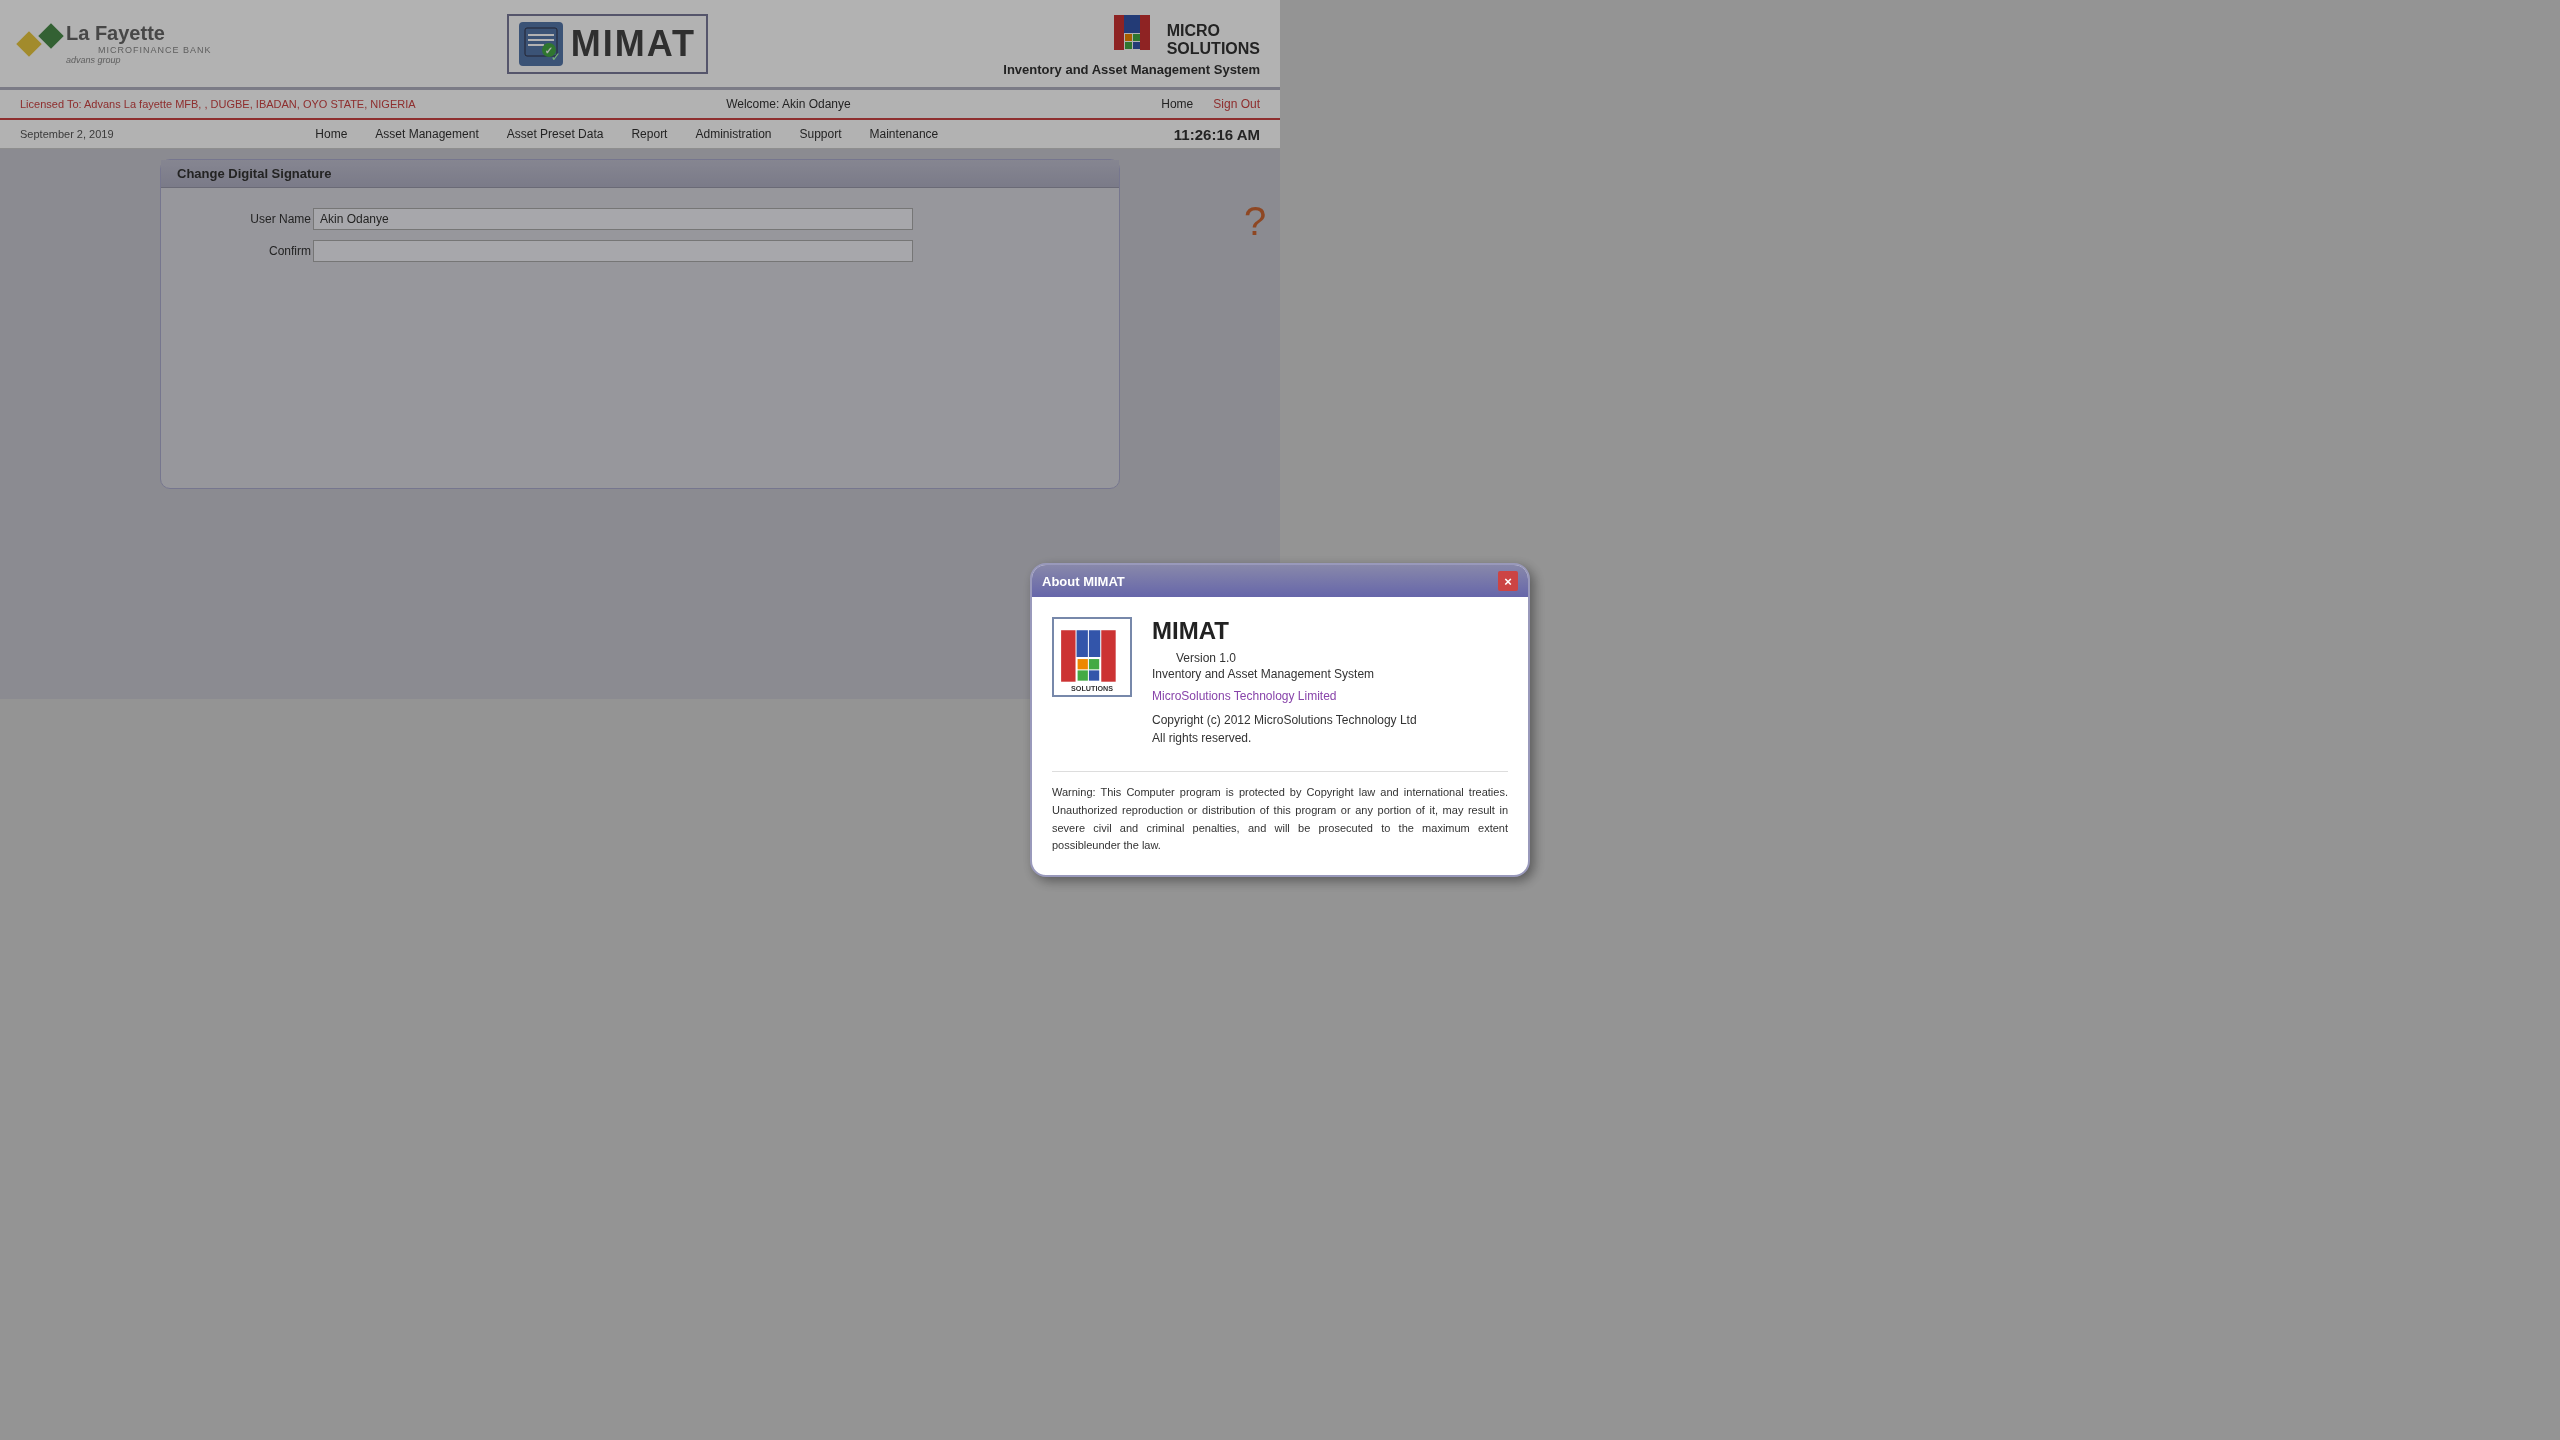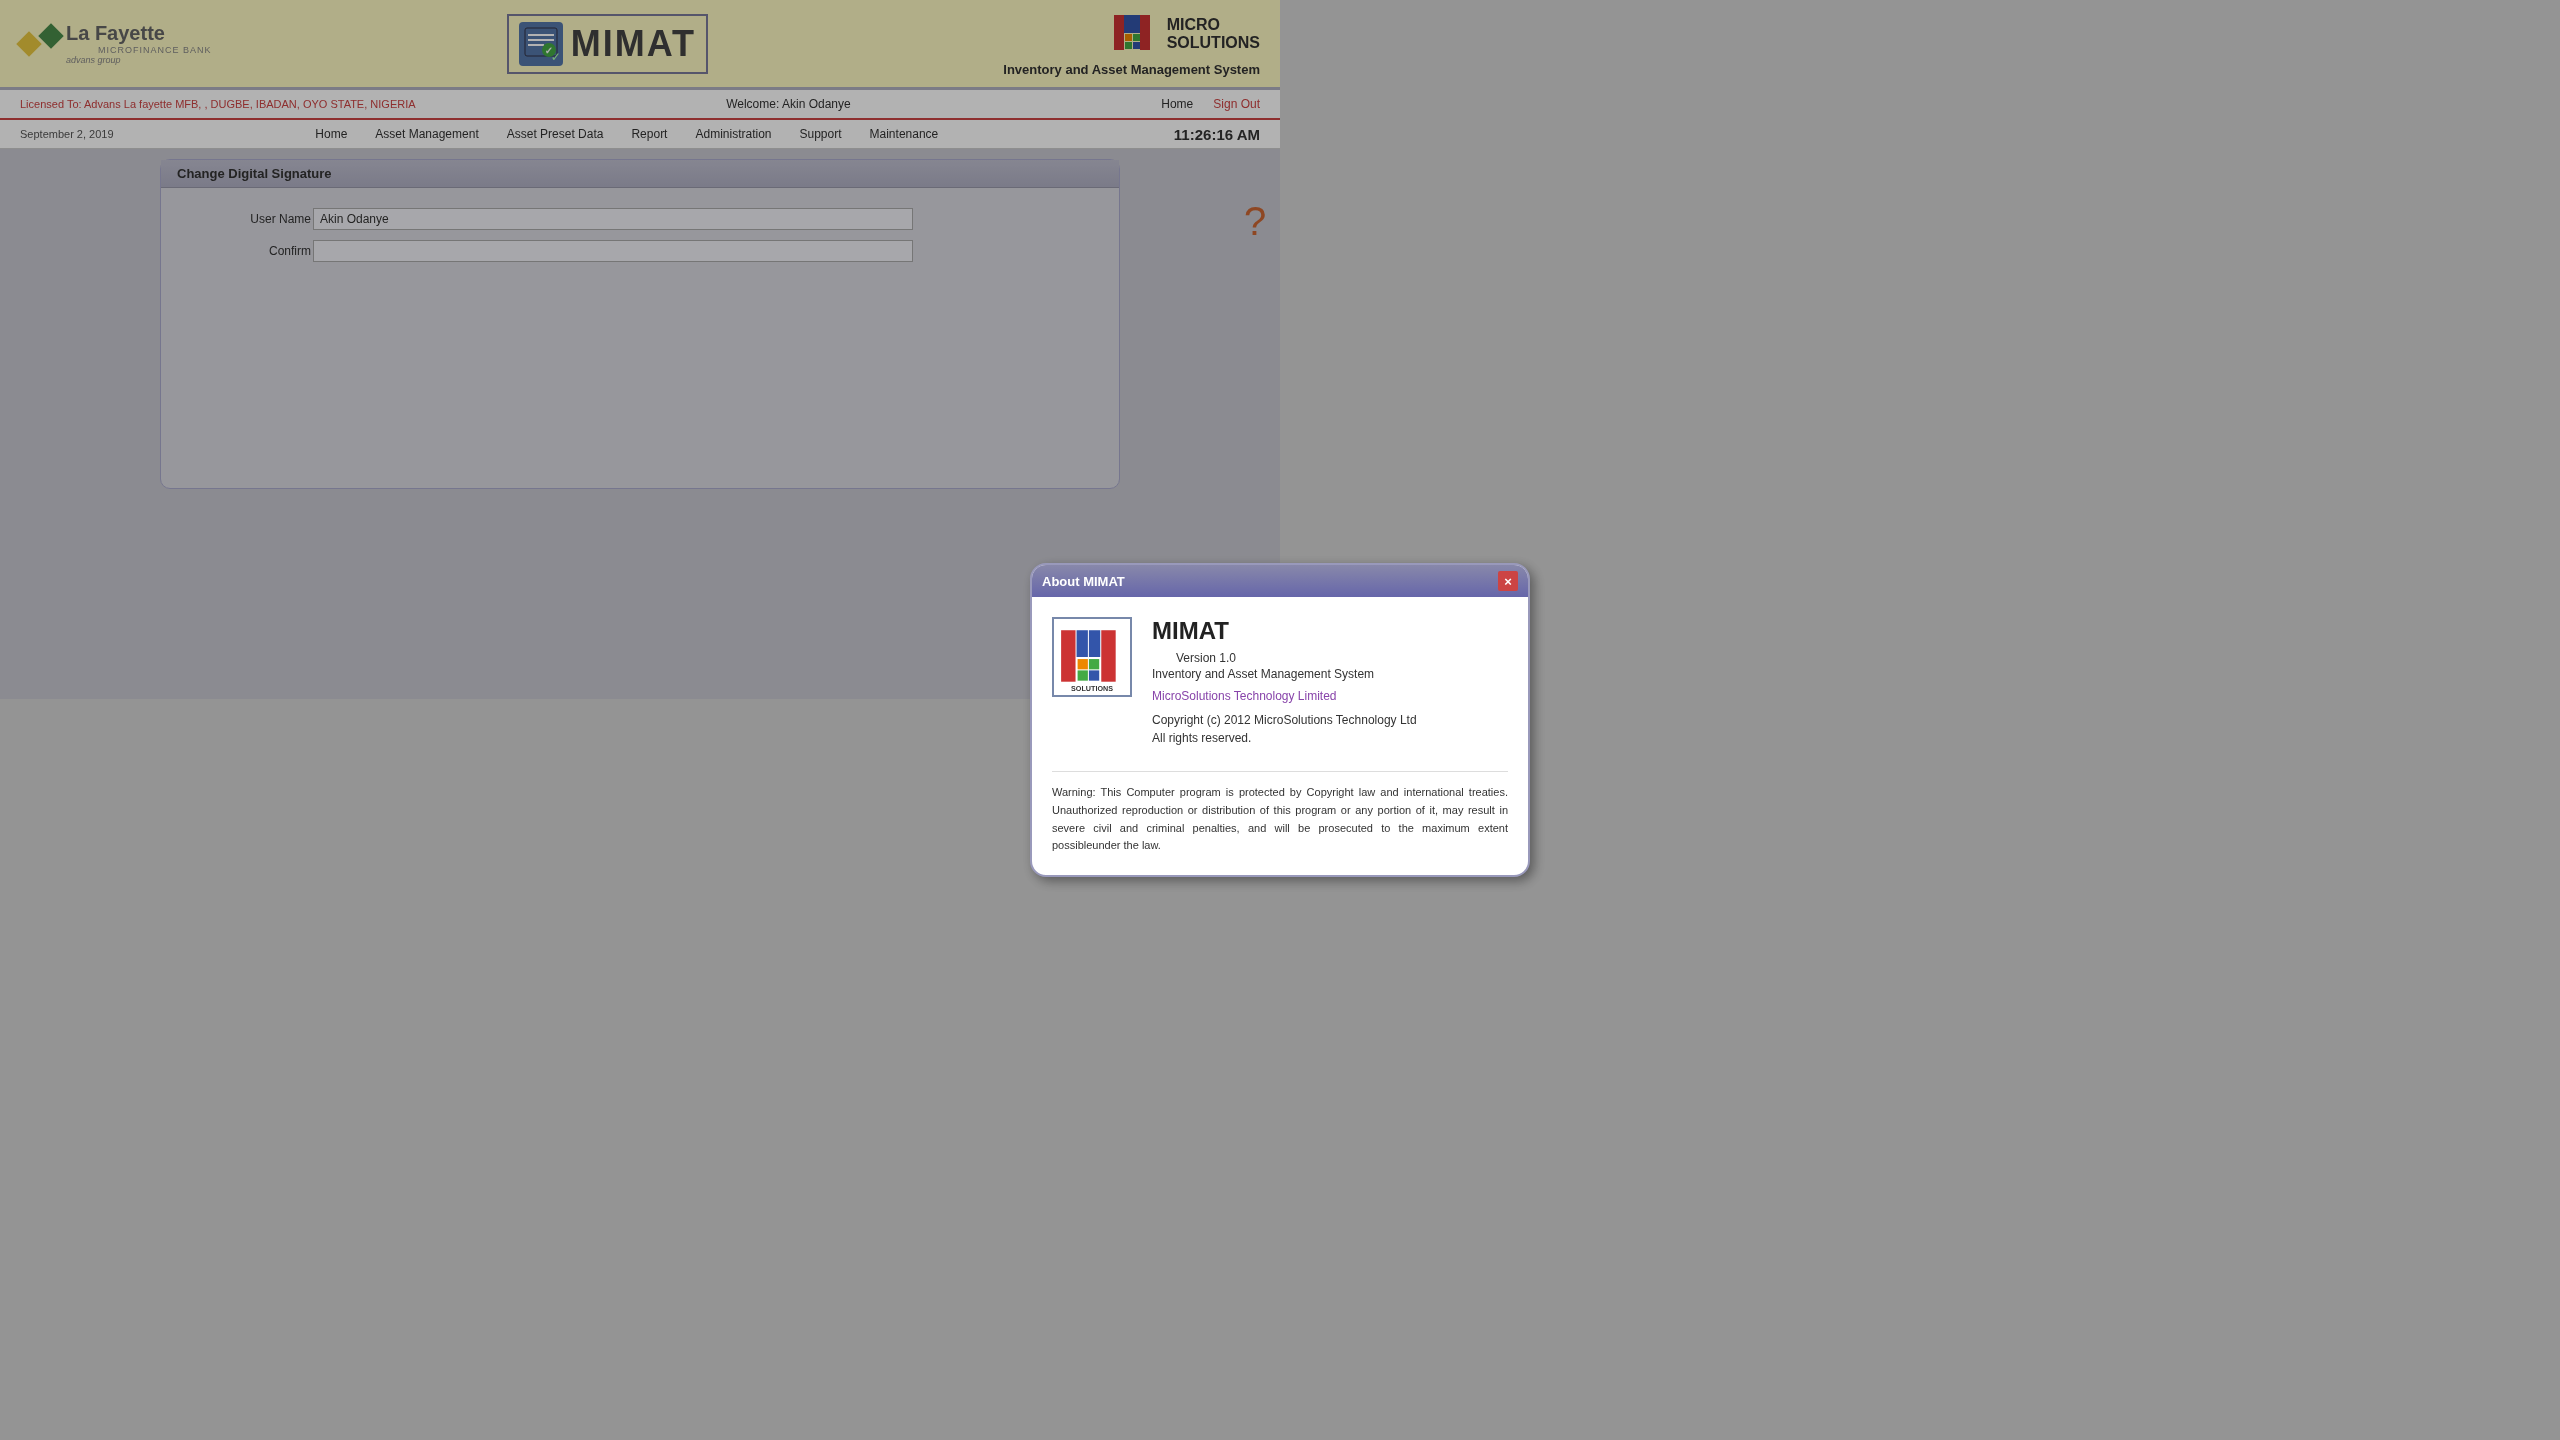--- a/index.html
+++ b/index.html
@@ -7,21 +7,21 @@
       font-family: Arial, sans-serif;
       background: #d4d4d4;
       width: 1280px;
       min-height: 720px;
       font-size: 13px;
       overflow: hidden;
     }
 
     
     .header {
-      background: #fef9c3;
+      background: #ffffff;
       display: flex;
       align-items: center;
       justify-content: space-between;
       padding: 8px 20px;
       border-bottom: 3px solid #b0b0c0;
       height: 90px;
     }
     .header-left {
       display: flex;
       flex-direction: column;
@@ -83,21 +83,21 @@
       letter-spacing: 2px;
     }
 
     .header-right {
       display: flex;
       flex-direction: column;
       align-items: flex-end;
     }
     .micro-solutions-logo {
       display: flex;
-      align-items: center;
+      align-items: flex-end;
     }
 
     
     .nav-bar {
       background: linear-gradient(to bottom, #e8e8f0, #d0d0e0);
       border-bottom: 1px solid #aaa;
       display: flex;
       align-items: center;
       height: 28px;
       padding: 0 10px;

